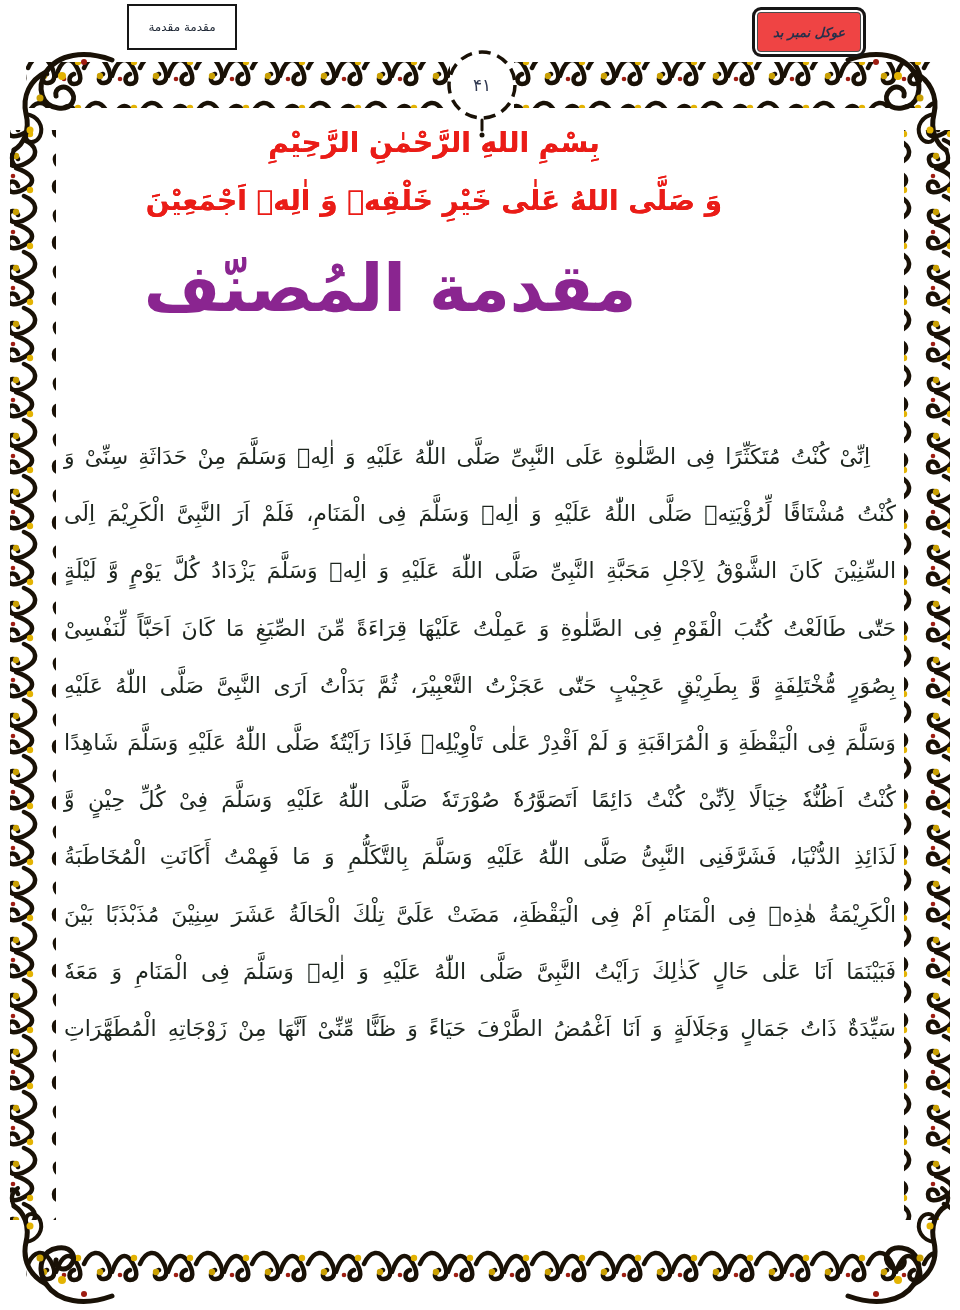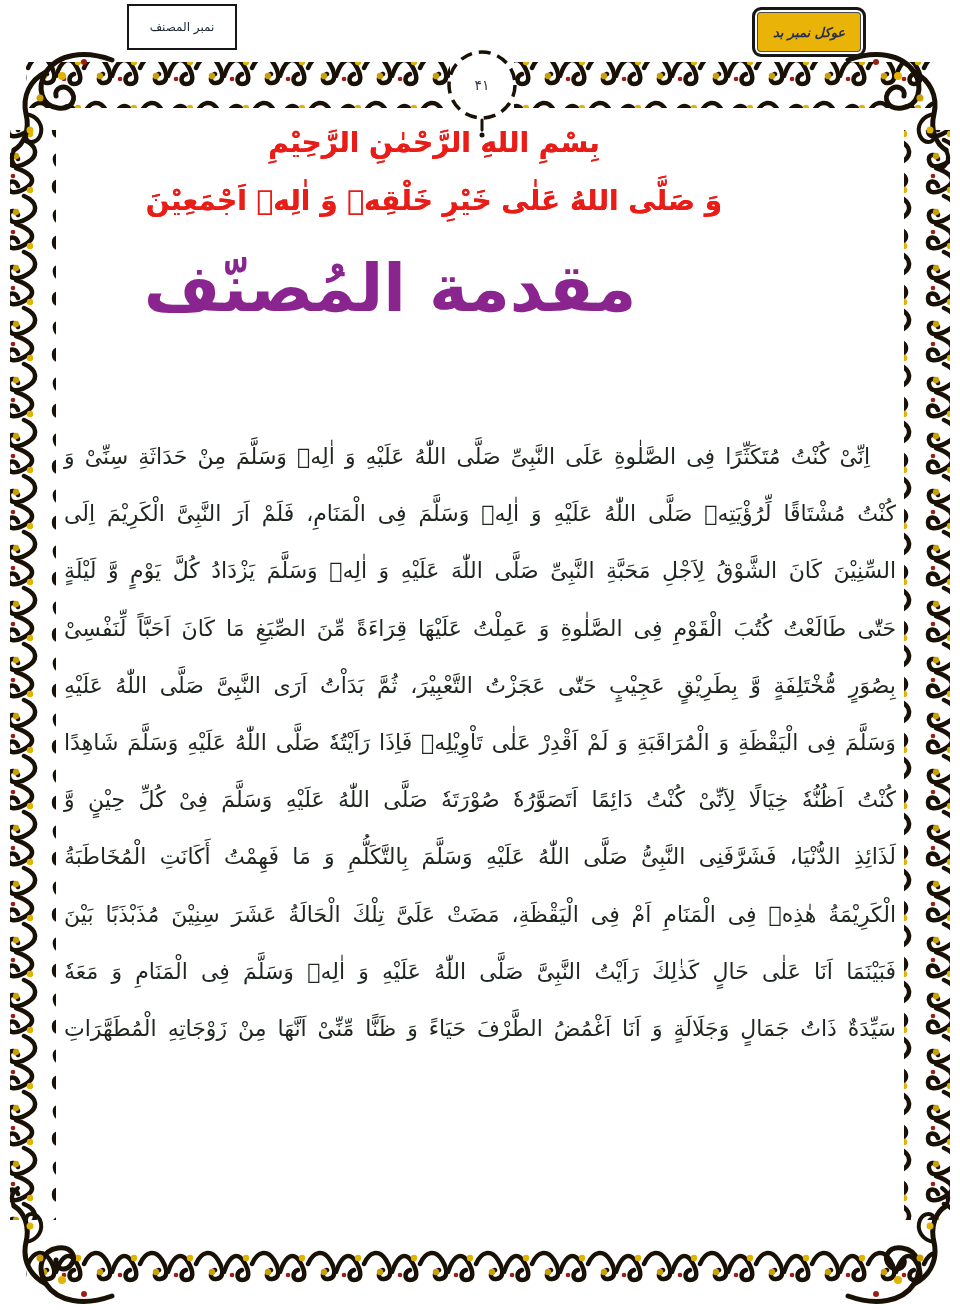--- a/index.html
+++ b/index.html
@@ -11,29 +11,29 @@
   #border-svg{position:absolute;top:0;left:0;pointer-events:none;}
 
   .hdr-box-left{
     position:absolute;left:127px;top:4px;width:106px;height:42px;
     border:2px solid #161616;background:#fff;
     display:flex;align-items:center;justify-content:center;
     font-size:12px;color:#1c2533;direction:rtl;
   }
   .hdr-box-right{
     position:absolute;left:752px;top:7px;width:108px;height:44px;
-    border:3px solid #161616;border-radius:9px;background:#eab308;
+    border:3px solid #161616;border-radius:9px;background:#ef4444;
     box-shadow:inset 0 0 0 2px #fff, inset 0 0 0 3px #4a4a4a;
     display:flex;align-items:center;justify-content:center;
     font-size:13px;font-style:italic;font-weight:bold;color:#27304a;direction:rtl;
   }
   .page-num{
     position:absolute;left:456px;top:66px;width:52px;height:38px;
     display:flex;align-items:center;justify-content:center;
-    font-size:14px;color:#323a52;
+    font-size:17px;color:#323a52;
   }
   .basmala{
     position:absolute;left:0;width:868px;text-align:center;
     color:#ea1c17;font-weight:bold;direction:rtl;
     text-shadow:0 0 0.5px #ea1c17;
   }
   .basmala.b1{top:126px;font-size:28px;}
   .basmala.b2{top:184px;font-size:28px;}
   .title{
     position:absolute;top:250px;left:0;width:780px;text-align:center;
@@ -95,21 +95,21 @@
     <path d="M482,120 l0,10" stroke="#191106" stroke-width="3" stroke-linecap="round"></path>
     <circle cx="482" cy="135" r="2.5" fill="#191106"></circle>
 
     <use href="#corner" transform="translate(0,46)"></use>
     <use href="#corner" transform="translate(960,46) scale(-1,1)"></use>
     <use href="#corner" transform="translate(0,1310) scale(1,-1)"></use>
     <use href="#corner" transform="translate(960,1310) scale(-1,-1)"></use>
   </svg>
 
   <div class="hdr-box-left">
-    <span>نمبر المصنف</span>
+    <span>مقدمة مقدمة</span>
   </div>
   <div class="hdr-box-right">
     <span>عوكل نمبر بد</span>
   </div>
 
   <div class="page-num">۴۱</div>
 
   <div class="basmala b1">بِسْمِ اللهِ الرَّحْمٰنِ الرَّحِيْمِ</div>
   <div class="basmala b2">وَ صَلَّى اللهُ عَلٰى خَيْرِ خَلْقِهٖ وَ اٰلِهٖ اَجْمَعِيْنَ</div>
 

